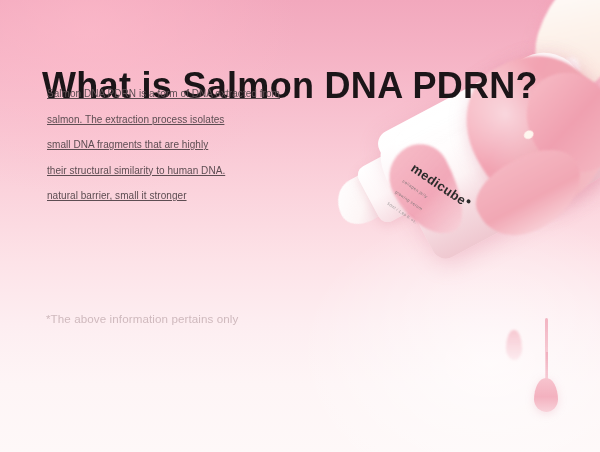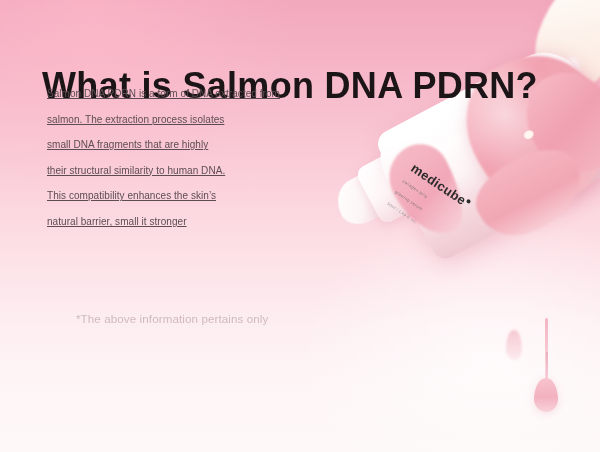--- a/index.html
+++ b/index.html
@@ -273,21 +273,20 @@
   }
   .body-copy .ln { display: block; white-space: nowrap; }
 
   .footnote {
     position: absolute;
     left: 46px; top: 309px;
     font-size: 11.6px;
     line-height: 19px;
     color: #cfb9bd;
     letter-spacing: 0.1px;
-    margin-left: 30px;
   }
   .footnote .ln { display: block; white-space: nowrap; }
   .footnote .ln2 { padding-left: 7px; }
 </style>
 </head>
 <body>
 
 <div class="canvas">
 
   <div class="glow-tl"></div>
@@ -323,21 +322,20 @@
   <div class="drip-thread"></div>
   <div class="drip-drop"></div>
 
   <h1 class="title">What is Salmon DNA PDRN?</h1>
 
   <div class="body-copy">
     <span class="ln">Salmon DNA PDRN is a form of DNA extracted from</span>
     <span class="ln">salmon. The extraction process isolates</span>
     <span class="ln">small DNA fragments that are highly</span>
     <span class="ln">their structural similarity to human DNA.</span>
-    <span class="ln">This compatibility enhances the skin’s</span>
     <span class="ln">natural barrier, small it stronger</span>
   </div>
 
   <div class="footnote">
     <span class="ln">*The above information pertains only</span>
   </div>
 
 </div>
 
 </body></html>

